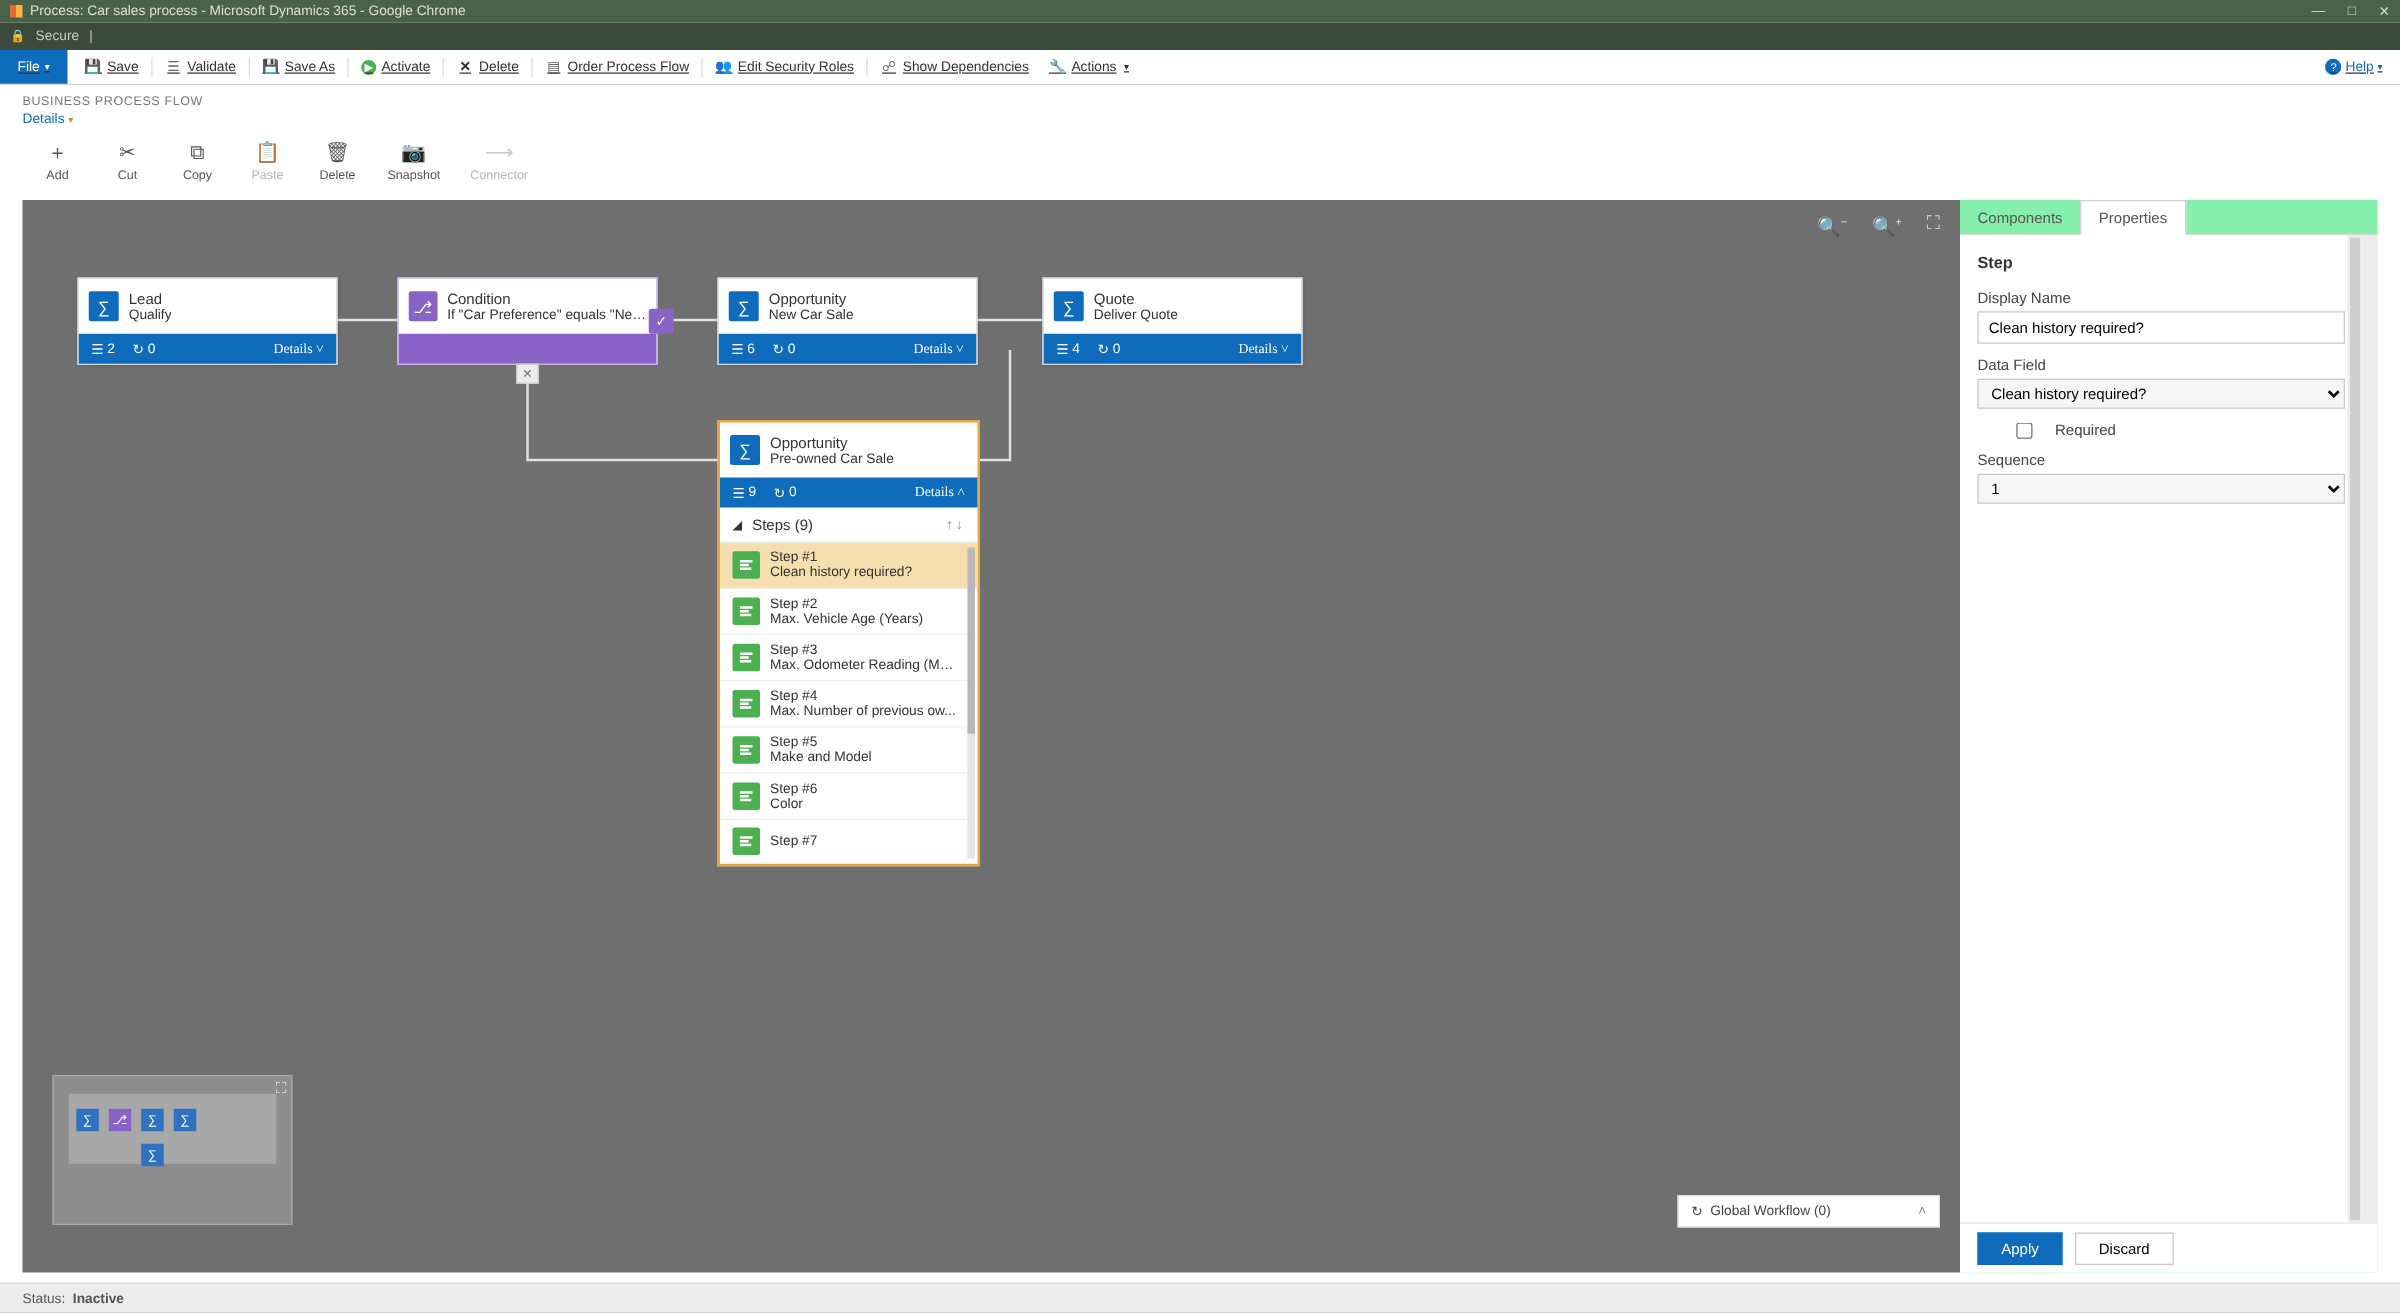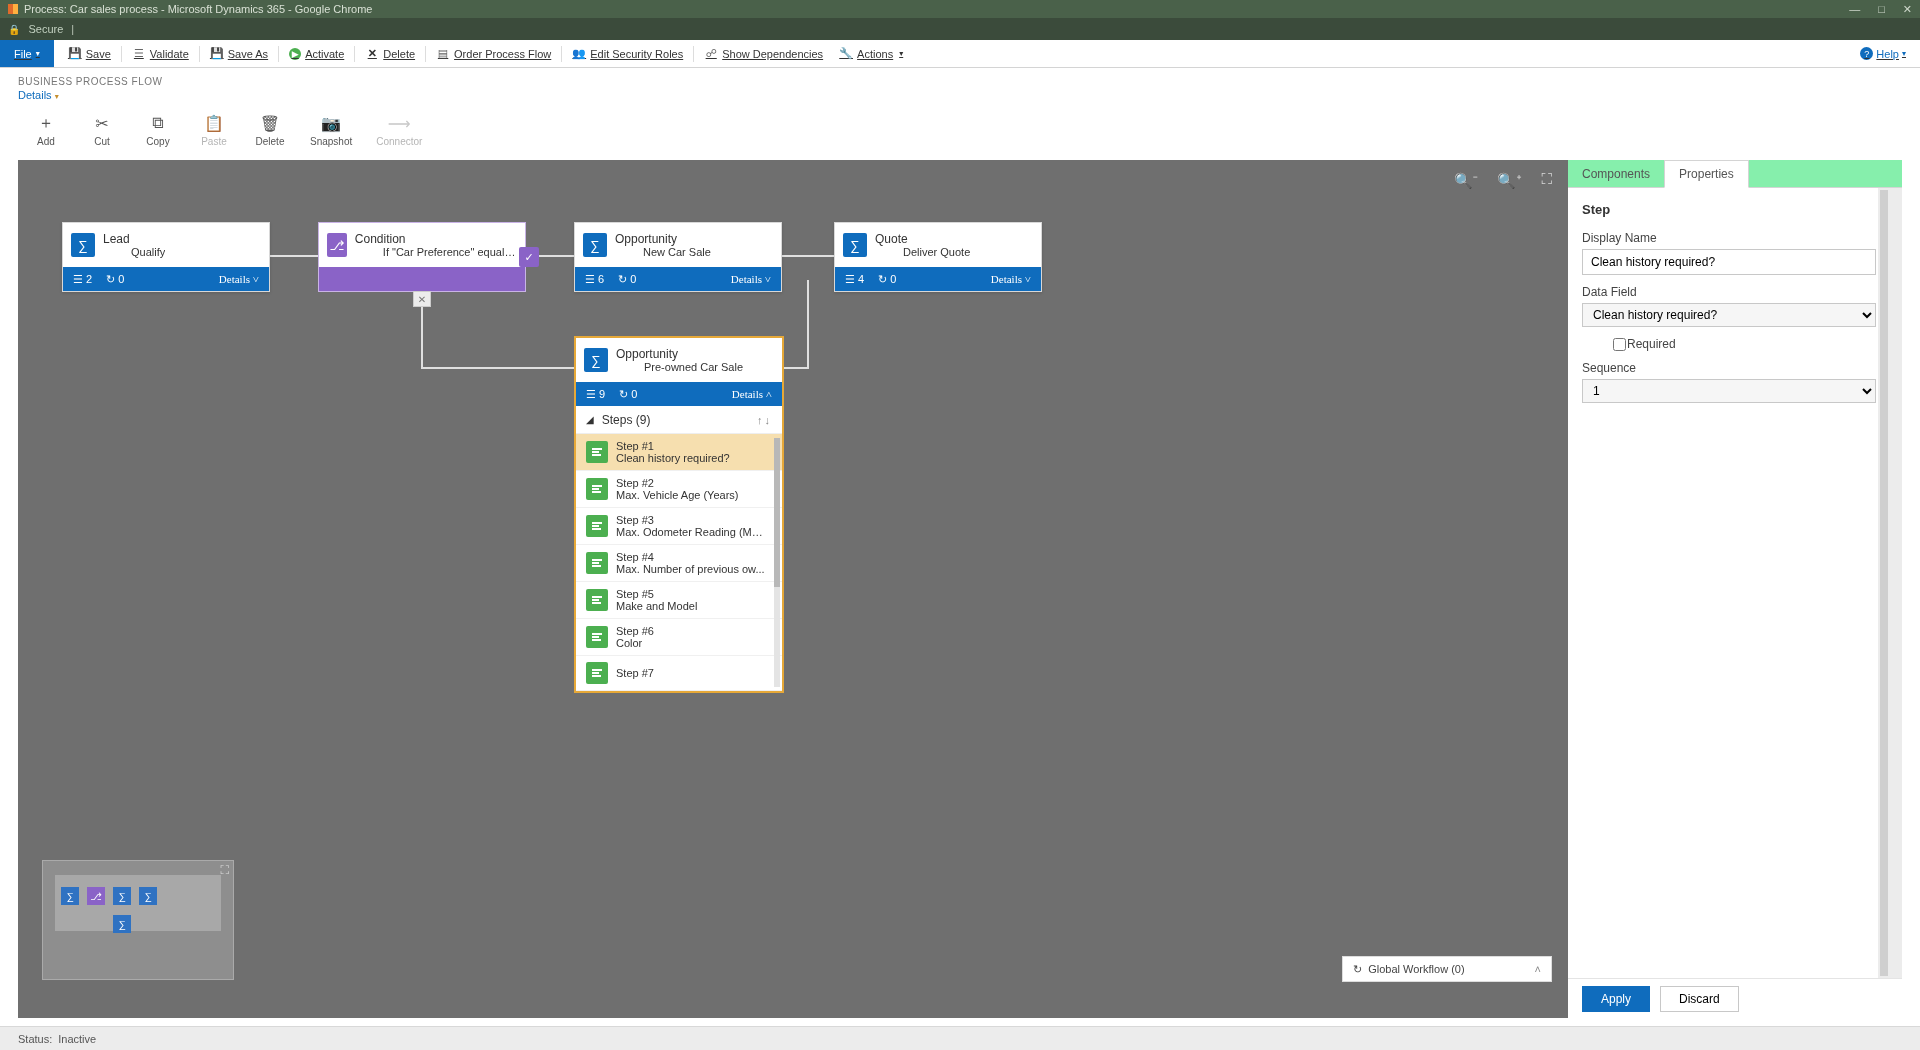--- a/index.html
+++ b/index.html
@@ -40,21 +40,21 @@
 
 .workspace { position: absolute; top: 160px; left: 18px; right: 352px; bottom: 32px; background: #6f6f6f; }
 .canvas-ctrls { position: absolute; top: 10px; right: 16px; display: flex; gap: 20px; color: #d8d8d8; font-size: 15px; }
 .canvas-ctrls span { cursor: pointer; }
 
 .card { position: absolute; width: 208px; background: #fff; border: 1px solid #d8d8d8; box-shadow: 0 1px 3px rgba(0,0,0,0.15); }
 .card-head { display: flex; align-items: center; padding: 6px 8px; gap: 8px; height: 44px; }
 .card-ico { width: 24px; height: 24px; background: #0f6cbd; color: #fff; display: flex; align-items: center; justify-content: center; font-size: 13px; border-radius: 2px; flex-shrink: 0; }
 .card-txt { display: flex; flex-direction: column; overflow: hidden; }
 .card-title { font-size: 12px; color: #333; white-space: nowrap; }
-.card-sub { font-size: 11px; color: #333; white-space: nowrap; overflow: hidden; text-overflow: ellipsis; margin-left: 28px; }
+.card-sub { font-size: 11px; color: #333; white-space: nowrap; overflow: hidden; text-overflow: ellipsis; }
 .card-bar { height: 24px; background: #0f6cbd; color: #fff; display: flex; align-items: center; padding: 0 10px; font-size: 11px; gap: 14px; }
 .card-bar .details { margin-left: auto; cursor: pointer; font-family: Liberation Serif, serif; }
 .chip { display: inline-flex; align-items: center; gap: 3px; }
 
 .cond { position: absolute; width: 208px; background: #fff; border: 1px solid #c9b3e6; }
 .cond-head { display: flex; align-items: center; padding: 6px 8px; gap: 8px; height: 44px; }
 .cond-ico { width: 24px; height: 24px; background: #8a63c7; color: #fff; display: flex; align-items: center; justify-content: center; border-radius: 2px; font-size: 13px; }
 .cond-bar { height: 24px; background: #8a63c7; }
 .cond-check { position: absolute; right: -14px; top: 24px; width: 20px; height: 20px; background: #8a63c7; color: #fff; display: flex; align-items: center; justify-content: center; font-size: 11px; border-radius: 2px; }
 .cond-x { position: absolute; left: 94px; bottom: -16px; width: 18px; height: 16px; background: #ececec; color: #777; display: flex; align-items: center; justify-content: center; font-size: 10px; border: 1px solid #ccc; }
@@ -88,21 +88,21 @@
 
 .side { position: absolute; top: 160px; right: 18px; width: 334px; bottom: 32px; background: #86efac; display: flex; flex-direction: column; }
 .side-tabs { display: flex; height: 28px; border-bottom: 1px solid #d4d4d4; font-size: 12px; }
 .side-tab { padding: 0 14px; display: flex; align-items: center; color: #555; cursor: pointer; }
 .side-tab.active { background: #fff; border: 1px solid #d4d4d4; border-bottom: 1px solid #fff; margin-bottom: -1px; }
 .side-body { flex: 1; background: #fff; padding: 14px 14px; overflow-y: auto; position:relative; border-right: 12px solid #ececec; }
 .side-body h4 { font-size: 13px; font-weight: 600; margin-bottom: 14px; }
 .fld-label { font-size: 12px; color: #444; margin: 10px 0 4px; }
 .fld-input { width: 100%; height: 26px; border: 1px solid #c8c8c8; padding: 0 8px; font-size: 12px; }
 .fld-select { width: 100%; height: 24px; border: 1px solid #c8c8c8; background: #f6f6f6; font-size: 12px; padding: 0 6px; }
-.fld-check { margin: 10px 0; font-size: 12px; color: #444; display: flex; align-items: center; gap: 1px; padding-left: 31px; }
+.fld-check { margin: 10px 0; font-size: 12px; color: #444; display: flex; align-items: center; gap: 18px; padding-left: 31px; }
 .side-scroll { position:absolute; right:0; top:0; bottom:0; width:12px; background:#ececec; }
 .side-scroll-thumb { position:absolute; left:2px; right:2px; top:2px; bottom:2px; background:#cfcfcf; }
 
 .side-foot { height: 40px; background: #fff; border-top: 1px solid #e4e4e4; display: flex; align-items: center; gap: 10px; padding: 0 14px; }
 .btn { height: 26px; padding: 0 18px; font-size: 12px; border: 1px solid #c8c8c8; background: #fff; cursor: pointer; }
 .btn.primary { background: #0f6cbd; color: #fff; border-color: #0f6cbd; }
 
 .status { position: absolute; left: 0; right: 0; bottom: 0; height: 24px; background: #ececec; border-top: 1px solid #d8d8d8; display: flex; align-items: center; padding: 0 18px; font-size: 11px; color: #555; gap: 6px; }
 </style>
 </head>
@@ -411,14 +411,14 @@
       </div>
   </div>
   <div class="side-foot">
     <button class="btn primary">Apply</button>
     <button class="btn">Discard</button>
   </div>
 </div>
 
 <div class="status">
   <span>Status:</span>
-  <span style="font-weight:400;">Inactive</span>
+  <span style="font-weight:700;">Inactive</span>
 </div>
 
 </body></html>

